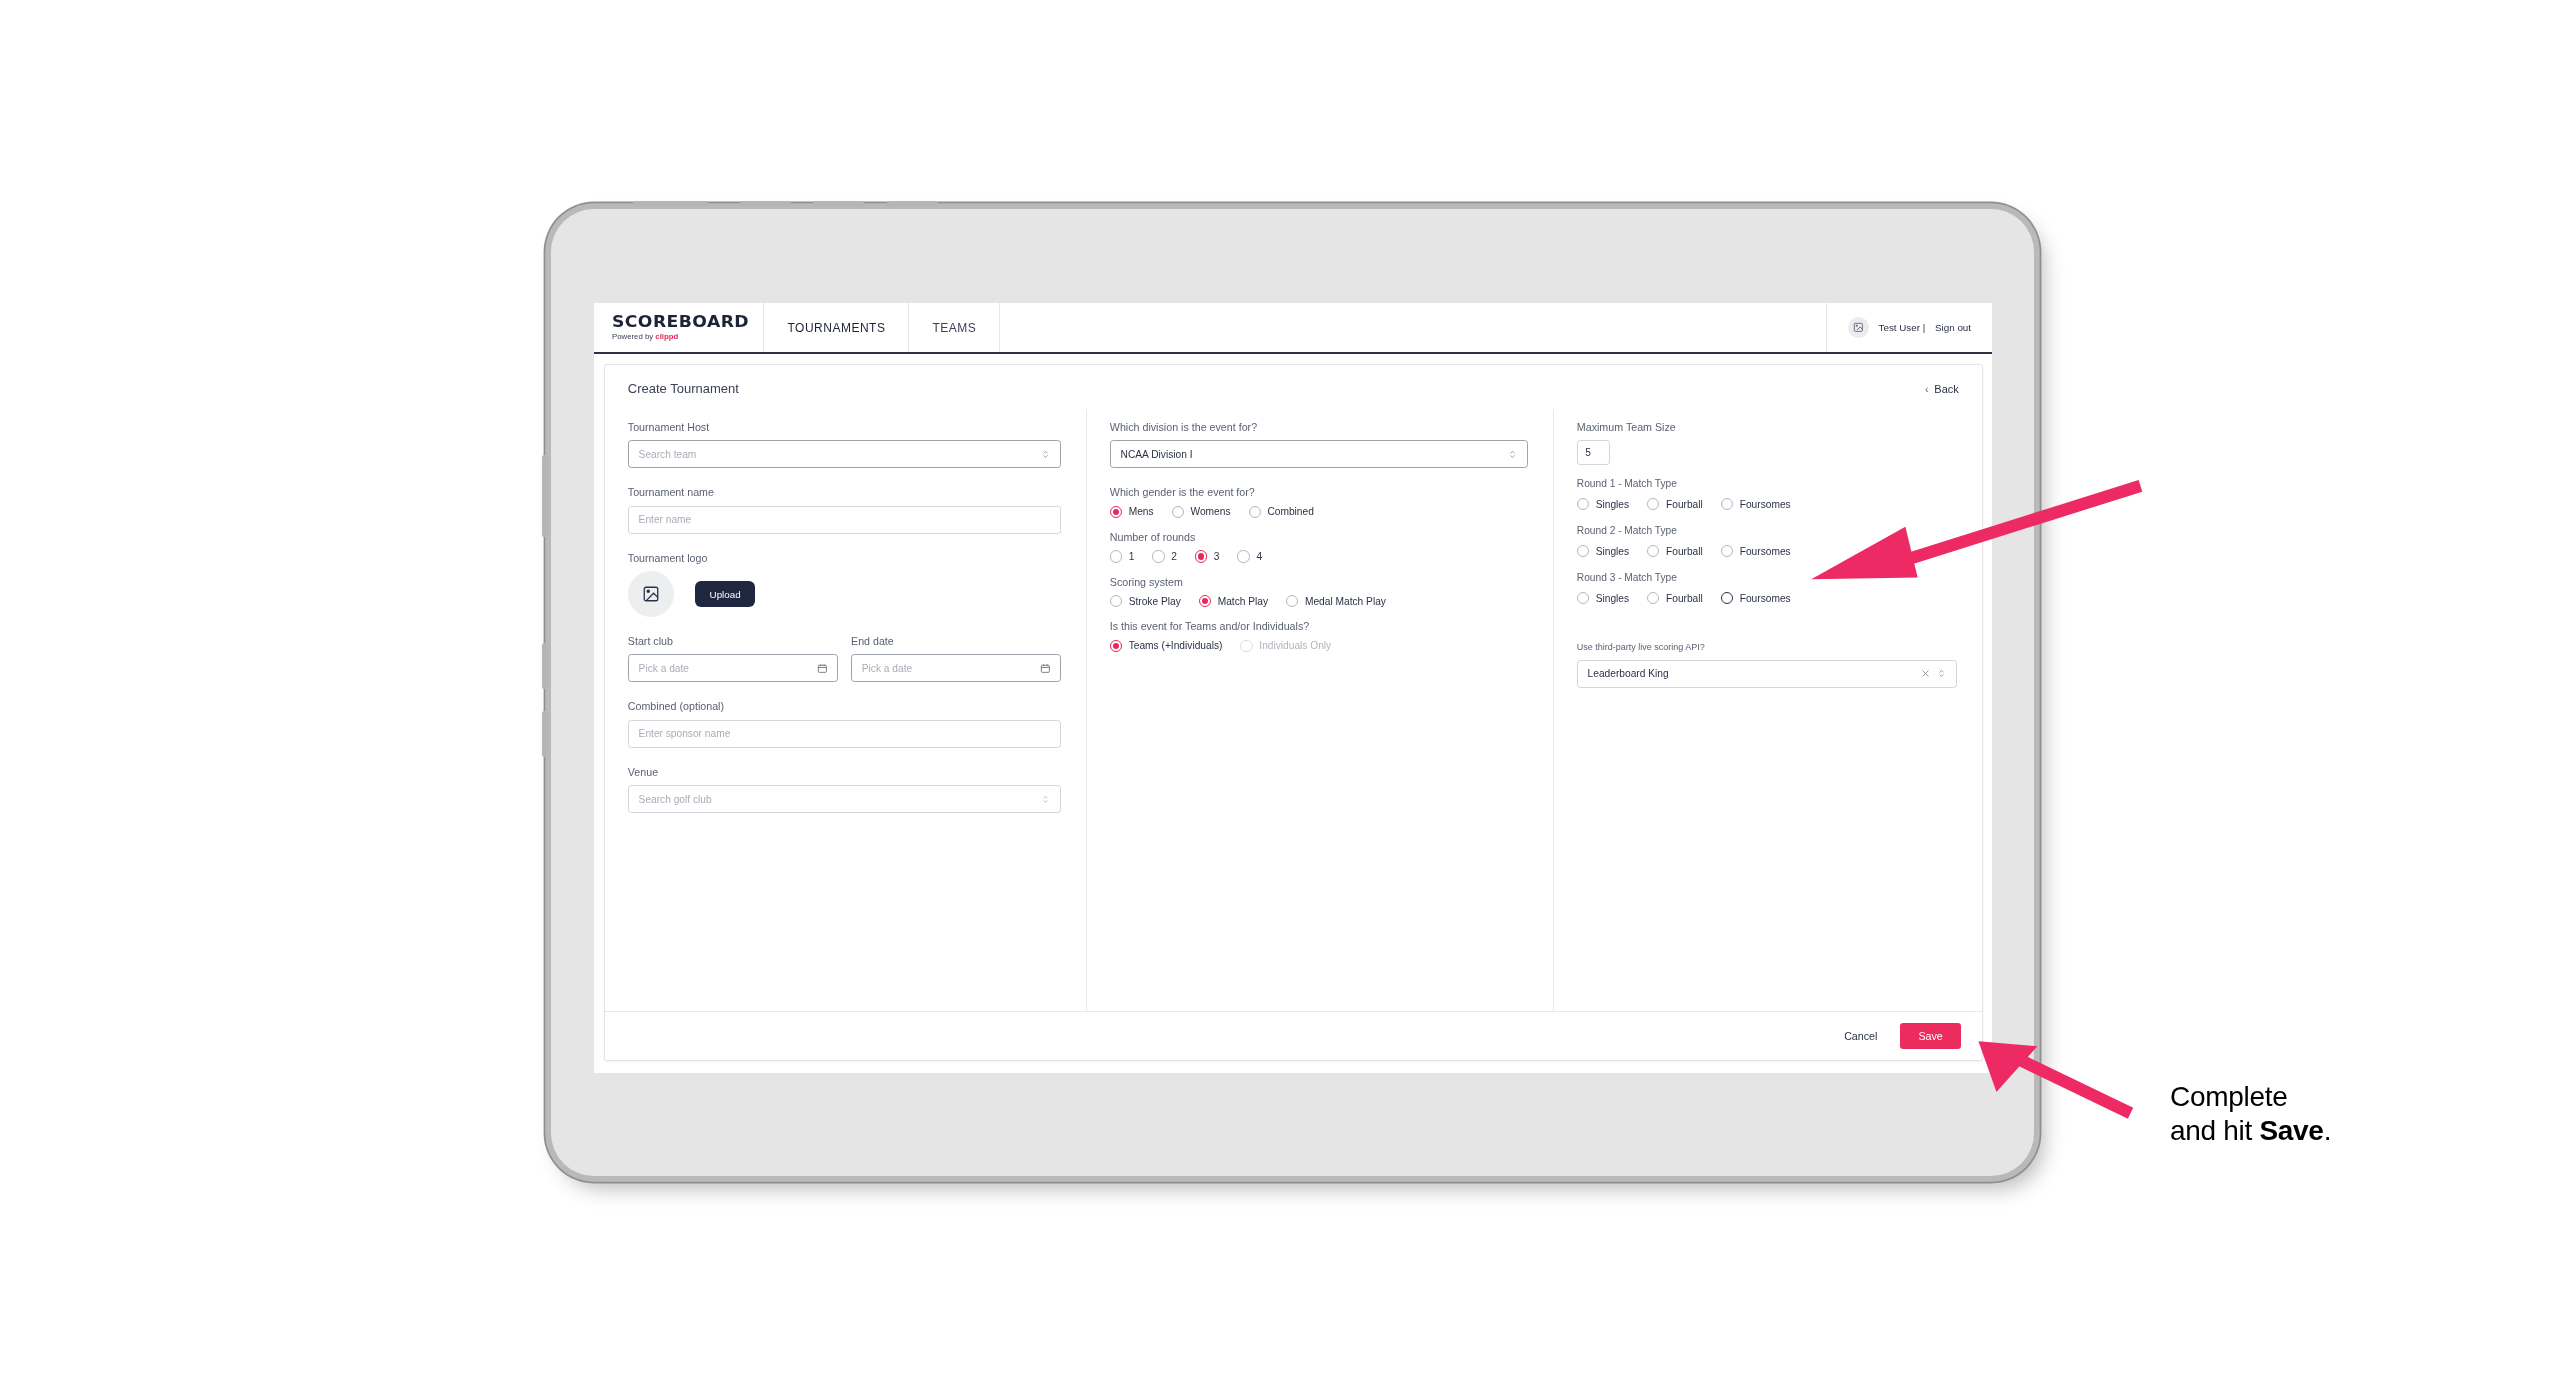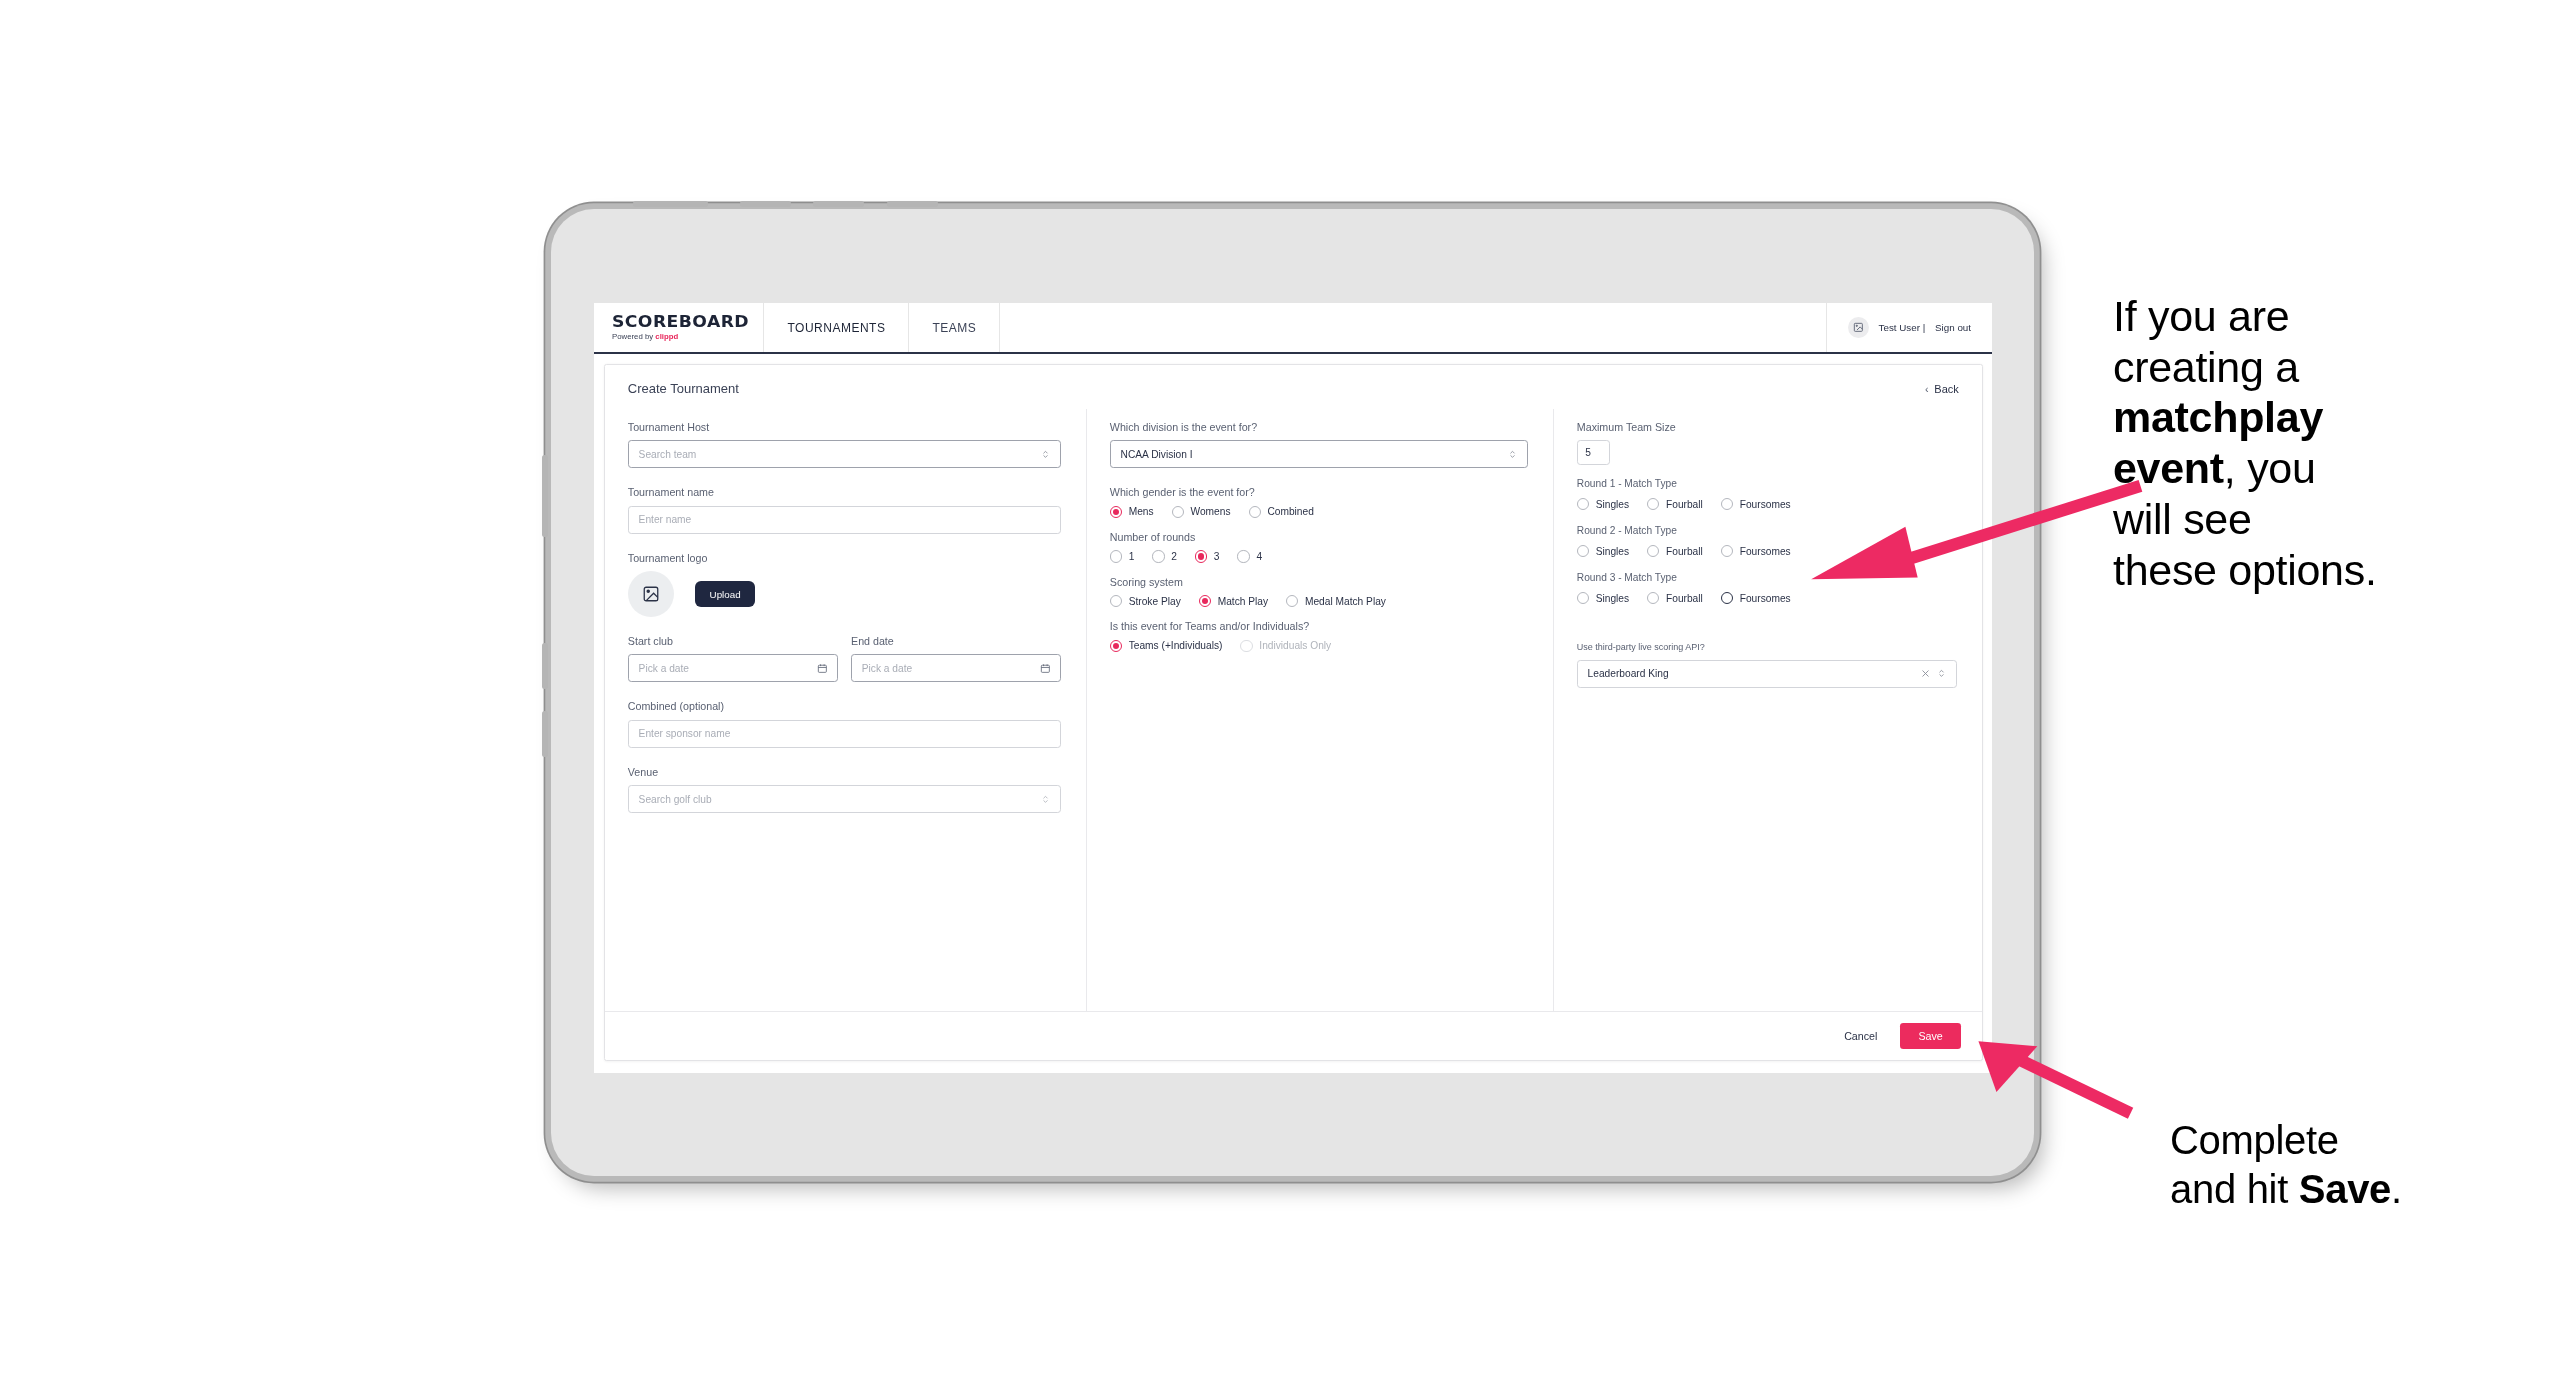--- a/index.html
+++ b/index.html
@@ -212,21 +212,21 @@
     position: absolute;
     color: #000;
     font-family: "Liberation Sans", sans-serif;
   }
   .annot-top {
     left: 2113px; top: 291px; width: 447px;
     font-size: 43px; line-height: 1.18; letter-spacing: -0.3px;
   }
   .annot-bottom {
     left: 2170px; top: 1080px; width: 385px;
-    font-size: 40px; line-height: 1.22; letter-spacing: -0.3px; margin-top: 36px;
+    font-size: 28px; line-height: 1.22; letter-spacing: -0.3px;
   }
   .annot b { font-weight: 700; }
 
   .arrow-svg { position: absolute; pointer-events: none; }
   #arrow1 { left: 1803px; top: 479px; }
   #arrow2 { left: 1967px; top: 1041px; }
 
   .icon-svg { display: block; }
 </style>
 </head>
@@ -552,28 +552,20 @@
   <svg id="arrow1" class="arrow-svg" width="344" height="107" viewBox="0 0 420 130">
     <path d="M 412 8 L 108 104" stroke="#ed2a63" stroke-width="15" stroke-linecap="butt" fill="none"></path>
     <path d="M 10 122 L 125 58 L 140 120 Z" fill="#ed2a63"></path>
   </svg>
 
   <svg id="arrow2" class="arrow-svg" width="229" height="107" viewBox="0 0 280 130">
     <path d="M 200 88 L 55 18" stroke="#ed2a63" stroke-width="15" stroke-linecap="butt" fill="none"></path>
     <path d="M 14 0 L 86 6 L 36 62 Z" fill="#ed2a63"></path>
   </svg>
 
-  <div class="annot annot-top">
-    <div>If you are</div>
-    <div>creating a</div>
-    <div><b>matchplay</b></div>
-    <div><b>event</b><span>, you</span></div>
-    <div>will see</div>
-    <div>these options.</div>
-  </div>
 
   <div class="annot annot-bottom">
     <div>Complete</div>
     <div><span>and hit </span><b>Save</b><span>.</span></div>
   </div>
 
 </div>
 
 
 </body></html>

